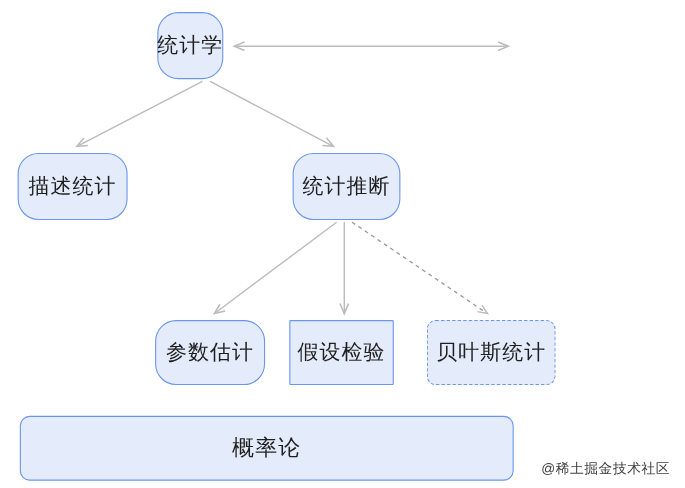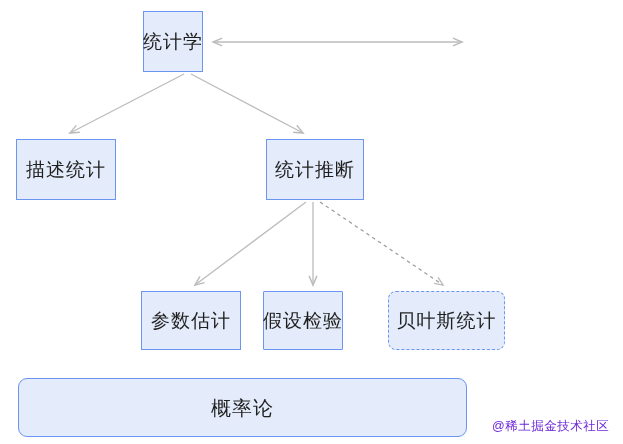--- a/index.html
+++ b/index.html
@@ -26,21 +26,21 @@
     pointer-events: none;
   }
   .node {
     position: absolute;
     box-sizing: border-box;
     display: flex;
     align-items: center;
     justify-content: center;
     background: #e4ebfa;
     border: 1.6px solid #6b95ef;
-    border-radius: 0;
+    border-radius: 19px;
     color: #1f1f1f;
     font-size: 19px;
     letter-spacing: 1px;
     line-height: 1;
     white-space: nowrap;
     z-index: 2;
   }
   .node.square {
     border-radius: 1px;
   }
@@ -48,21 +48,21 @@
     border-style: dashed;
     border-width: 1.7px;
     border-radius: 8px;
   }
   .node.wide {
     font-size: 20px;
     border-radius: 9px;
   }
   .watermark {
     position: absolute;
-    color: #6d28d9;
+    color: #404040;
     font-size: 12.5px;
     letter-spacing: 0.5px;
     white-space: nowrap;
     z-index: 3;
   }
 </style>
 </head>
 <body>
 
 <div id="canvas">
@@ -106,21 +106,21 @@
   </div>
 
   <div class="node" style="left:266px; top:139px; width:98px; height:61px;">
     <span>统计推断</span>
   </div>
 
   <div class="node" style="left:141px; top:291px; width:100px; height:59px;justify-content:center;">
     <span>参数估计</span>
   </div>
 
-  <div class="node square" style="left:263px; top:291px; width:80px; height:59px;">
+  <div class="node square" style="left:263px; top:291px; width:95px; height:59px;">
     <span>假设检验</span>
   </div>
 
   <div class="node dashed" style="left:388px; top:291px; width:117px; height:59px;">
     <span>贝叶斯统计</span>
   </div>
 
   <div class="node wide" style="left:18px; top:378px; width:449px; height:59px;">
     <span>概率论</span>
   </div>

